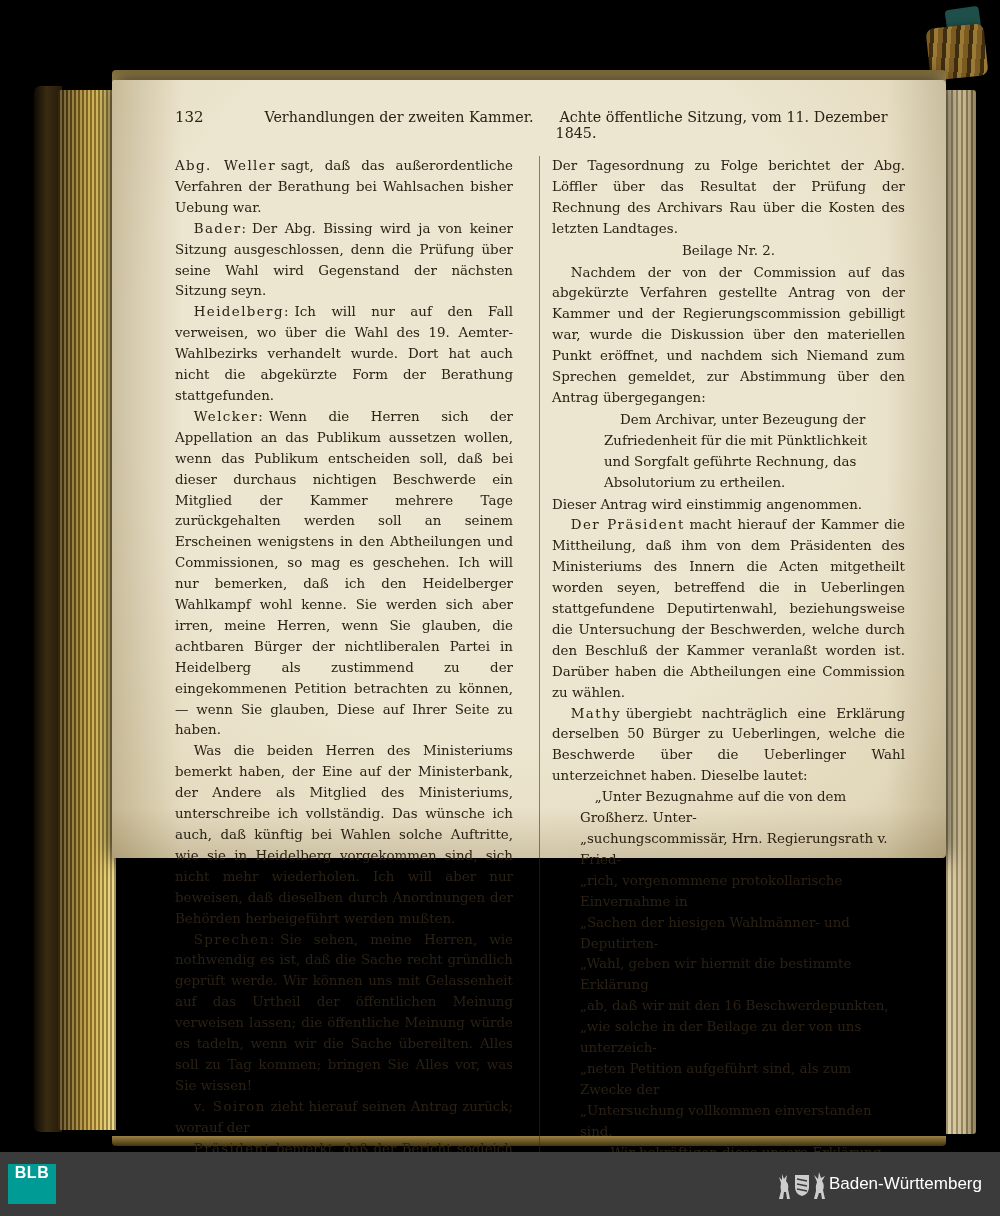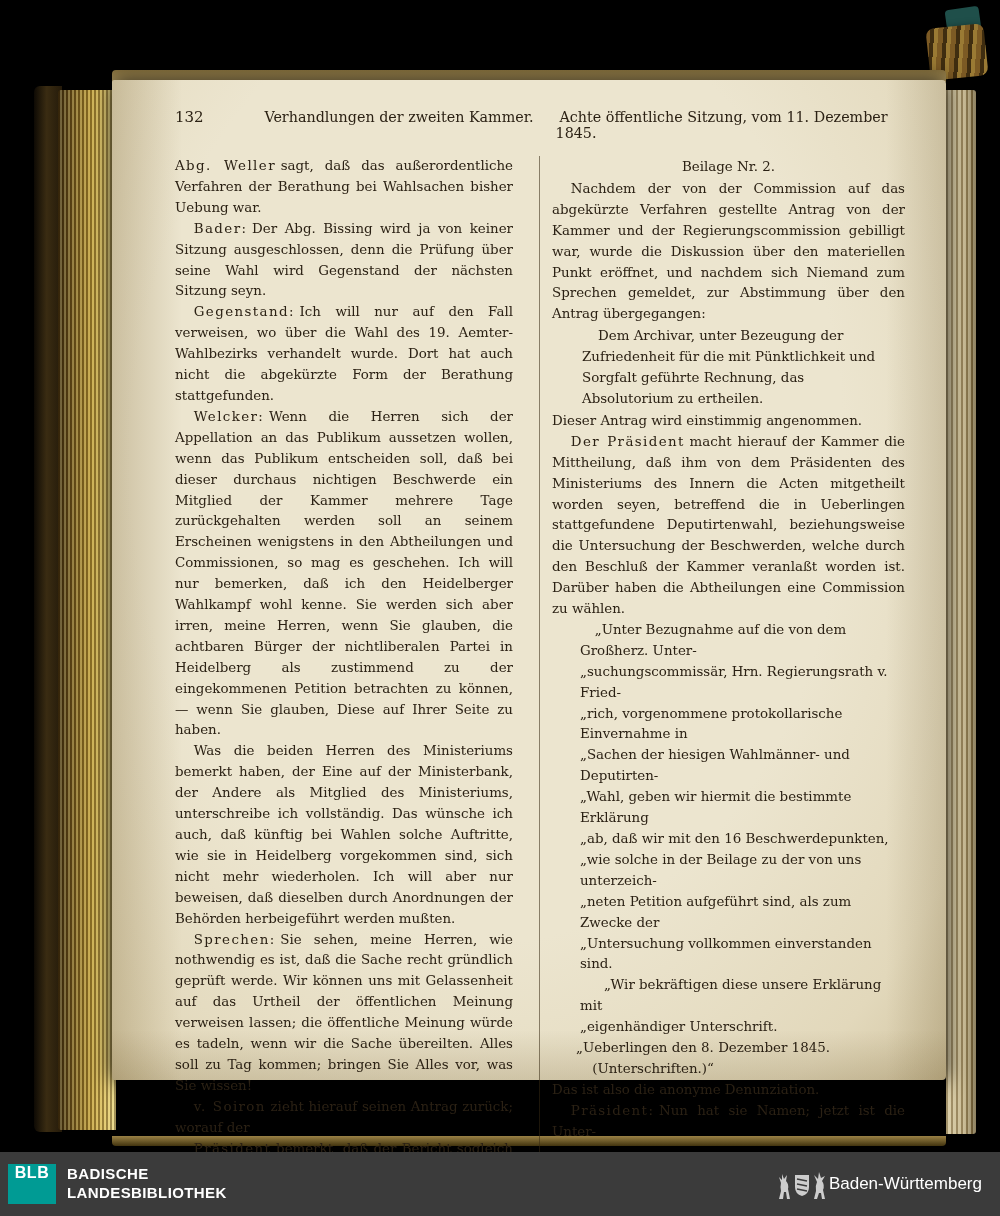--- a/index.html
+++ b/index.html
@@ -53,21 +53,21 @@
     position:absolute;left:928px;top:26px;width:58px;height:52px;
     background:repeating-linear-gradient(100deg,#7c5a24 0 5px,#3f2d10 5px 9px,#9a7a34 9px 13px);
     border-radius:8px;transform:rotate(-6deg);
     box-shadow:0 3px 8px rgba(0,0,0,.7);
   }
   .band-cap{
     position:absolute;left:946px;top:8px;width:34px;height:24px;
     background:#1f4f4a;border-radius:4px;transform:rotate(-8deg);
   }
   .page{
-    position:absolute;left:112px;top:80px;width:834px;height:1000px;
+    position:absolute;left:112px;top:80px;width:834px;height:778px;
     background:
       linear-gradient(90deg, rgba(120,95,40,.28) 0, rgba(120,95,40,0) 70px),
       linear-gradient(270deg, rgba(110,90,45,.22) 0, rgba(110,90,45,0) 60px),
       linear-gradient(0deg, rgba(110,90,45,.20) 0, rgba(110,90,45,0) 50px),
       radial-gradient(ellipse at 45% 38%, #ece5cf 55%, #e2d8bb 85%, #d2c5a2 100%);
     background-color:var(--paper);
     box-shadow:0 0 20px rgba(0,0,0,.85);
     border-radius:2px 4px 4px 2px;
   }
 
@@ -83,21 +83,21 @@
   .cols{display:flex;margin-top:15px;}
   .col{width:365px;}
   .col-left{padding-right:26px;border-right:1px solid rgba(52,40,18,.55);}
   .col-right{padding-left:12px;}
   p.para{
     margin:0;text-indent:1.4em;line-height:1.56;font-size:13.4px;
     text-align:justify;
   }
   p.noindent{text-indent:0;}
   p.centered{text-align:center;text-indent:0;margin:1px 0;}
-  p.block{margin:1px 10px 1px 30px;text-indent:1.2em;text-align:left;}
+  p.block{margin:1px 10px 1px 52px;text-indent:1.2em;text-align:left;}
   p.quote{white-space:pre-line;text-align:left;text-indent:1.1em;margin-left:28px;}
   p.indent1{text-indent:1.8em;}
   p.indent2{text-indent:3.0em;}
   .spk{letter-spacing:1.4px;}
   .spk:not(:empty){margin-right:.35em;}
 
   
   .footerbar{
     position:absolute;left:0;right:0;bottom:0;height:64px;
     background:var(--footer-bg);
@@ -133,34 +133,36 @@
       <span class="page-title">
         <span>Verhandlungen der zweiten Kammer.</span><span class="tsep"></span><span>Achte öffentliche Sitzung, vom 11. Dezember 1845.</span>
       </span>
     </div>
 
     <div class="cols">
 
       <div class="col col-left">
         <p class="para noindent"><span class="spk">Abg. Weller</span><span>sagt, daß das außerordentliche Verfahren der Berathung bei Wahlsachen bisher Uebung war.</span></p>
         <p class="para"><span class="spk">Bader:</span><span>Der Abg. Bissing wird ja von keiner Sitzung ausgeschlossen, denn die Prüfung über seine Wahl wird Gegenstand der nächsten Sitzung seyn.</span></p>
-        <p class="para"><span class="spk">Gegenstand:</span><span>Ich will nur auf den Fall verweisen, wo über die Wahl des 19. Aemter-Wahlbezirks verhandelt wurde. Dort hat auch nicht die abgekürzte Form der Berathung stattgefunden.</span></p>
+        <p class="para"><span class="spk">Heidelberg:</span><span>Ich will nur auf den Fall verweisen, wo über die Wahl des 19. Aemter-Wahlbezirks verhandelt wurde. Dort hat auch nicht die abgekürzte Form der Berathung stattgefunden.</span></p>
         <p class="para"><span class="spk">Welcker:</span><span>Wenn die Herren sich der Appellation an das Publikum aussetzen wollen, wenn das Publikum entscheiden soll, daß bei dieser durchaus nichtigen Beschwerde ein Mitglied der Kammer mehrere Tage zurückgehalten werden soll an seinem Erscheinen wenigstens in den Abtheilungen und Commissionen, so mag es geschehen. Ich will nur bemerken, daß ich den Heidelberger Wahlkampf wohl kenne. Sie werden sich aber irren, meine Herren, wenn Sie glauben, die achtbaren Bürger der nichtliberalen Partei in Heidelberg als zustimmend zu der eingekommenen Petition betrachten zu können, — wenn Sie glauben, Diese auf Ihrer Seite zu haben.</span></p>
         <p class="para"><span class="spk"></span><span>Was die beiden Herren des Ministeriums bemerkt haben, der Eine auf der Ministerbank, der Andere als Mitglied des Ministeriums, unterschreibe ich vollständig. Das wünsche ich auch, daß künftig bei Wahlen solche Auftritte, wie sie in Heidelberg vorgekommen sind, sich nicht mehr wiederholen. Ich will aber nur beweisen, daß dieselben durch Anordnungen der Behörden herbeigeführt werden mußten.</span></p>
         <p class="para"><span class="spk">Sprechen:</span><span>Sie sehen, meine Herren, wie nothwendig es ist, daß die Sache recht gründlich geprüft werde. Wir können uns mit Gelassenheit auf das Urtheil der öffentlichen Meinung verweisen lassen; die öffentliche Meinung würde es tadeln, wenn wir die Sache übereilten. Alles soll zu Tag kommen; bringen Sie Alles vor, was Sie wissen!</span></p>
         <p class="para"><span class="spk">v. Soiron</span><span>zieht hierauf seinen Antrag zurück; worauf der</span></p>
         <p class="para"><span class="spk">Präsident</span><span>bemerkt, daß der Bericht sogleich dem Druck übergeben werde, und zwar, nach dem Wunsche mehrerer Mitglieder, mit allen Beilagen.</span></p>
       </div>
 
       <div class="col col-right">
+        <p class="para noindent"><span class="spk"></span><span>Der Tagesordnung zu Folge berichtet der Abg. Löffler über das Resultat der Prüfung der Rechnung des Archivars Rau über die Kosten des letzten Landtages.</span></p>
         <p class="para centered"><span>Beilage Nr. 2.</span></p>
         <p class="para"><span class="spk"></span><span>Nachdem der von der Commission auf das abgekürzte Verfahren gestellte Antrag von der Kammer und der Regierungscommission gebilligt war, wurde die Diskussion über den materiellen Punkt eröffnet, und nachdem sich Niemand zum Sprechen gemeldet, zur Abstimmung über den Antrag übergegangen:</span></p>
         <p class="para block"><span>Dem Archivar, unter Bezeugung der Zufriedenheit für die mit Pünktlichkeit und Sorgfalt geführte Rechnung, das Absolutorium zu ertheilen.</span></p>
         <p class="para noindent"><span>Dieser Antrag wird einstimmig angenommen.</span></p>
         <p class="para"><span class="spk">Der Präsident</span><span>macht hierauf der Kammer die Mittheilung, daß ihm von dem Präsidenten des Ministeriums des Innern die Acten mitgetheilt worden seyen, betreffend die in Ueberlingen stattgefundene Deputirtenwahl, beziehungsweise die Untersuchung der Beschwerden, welche durch den Beschluß der Kammer veranlaßt worden ist. Darüber haben die Abtheilungen eine Commission zu wählen.</span></p>
+        <p class="para"><span class="spk">Mathy</span><span>übergiebt nachträglich eine Erklärung derselben 50 Bürger zu Ueberlingen, welche die Beschwerde über die Ueberlinger Wahl unterzeichnet haben. Dieselbe lautet:</span></p>
         <p class="para quote"><span>„Unter Bezugnahme auf die von dem Großherz. Unter-
 „suchungscommissär, Hrn. Regierungsrath v. Fried-
 „rich, vorgenommene protokollarische Einvernahme in
 „Sachen der hiesigen Wahlmänner- und Deputirten-
 „Wahl, geben wir hiermit die bestimmte Erklärung
 „ab, daß wir mit den 16 Beschwerdepunkten,
 „wie solche in der Beilage zu der von uns unterzeich-
 „neten Petition aufgeführt sind, als zum Zwecke der
 „Untersuchung vollkommen einverstanden sind.</span></p>
         <p class="para quote indent1"><span>„Wir bekräftigen diese unsere Erklärung mit
@@ -173,24 +175,20 @@
 
     </div>
   </div>
 </div>
 
 <div class="footerbar">
   <div class="f-left">
     <div class="blb-badge">
         <span>BLB</span>
       </div>
-    <div class="lib-name">
-      <div>BADISCHE</div>
-      <div>LANDESBIBLIOTHEK</div>
-    </div>
   </div>
   <div class="f-right">
     <svg width="52" height="34" viewBox="0 0 52 34" aria-hidden="true">
       <g fill="#cdcdcd">
         <path d="M3 32 L5 24 Q4 20 5 16 L3 10 L6 13 L6 7 L8 12 L11 8 L10 14 Q13 17 12 22 L14 32 L11 32 L10 25 L8 25 L7 32 Z"></path>
         <path d="M38 32 L40 24 Q39 19 41 15 L38 8 L42 12 L43 5 L45 11 L49 9 L46 14 Q49 18 47 23 L49 32 L46 32 L45 26 L43 26 L41 32 Z"></path>
         <path d="M19 8 h14 v12 q0 7 -7 9 q-7 -2 -7 -9 Z"></path>
       </g>
       <g stroke="#3b3b3b" stroke-width="1.6" fill="none">
         <path d="M21 12 L31 14 M21 17 L31 19 M21 22 L31 24"></path>

